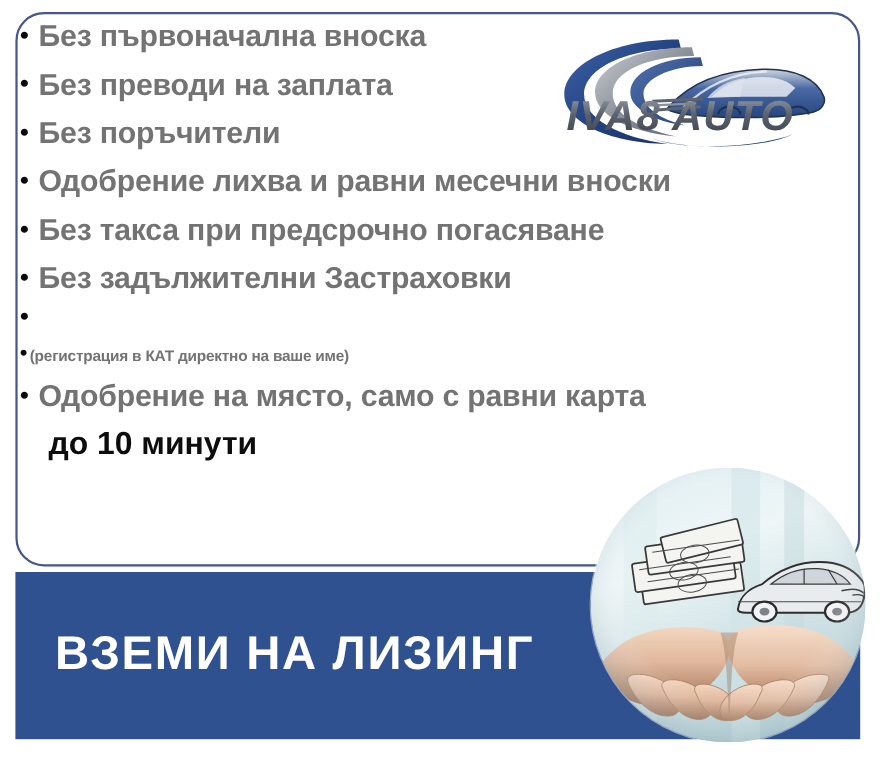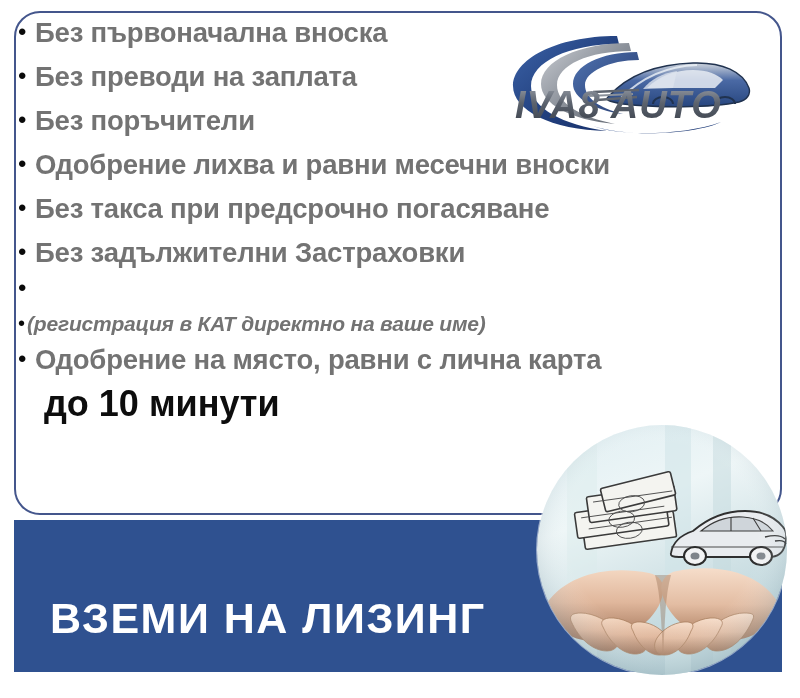--- a/index.html
+++ b/index.html
@@ -48,31 +48,30 @@
     top:-2px;
   }
   .bullet-text{
     color:#737373;
     font-weight:bold;
     font-size:27.5px;
     line-height:38px;
     letter-spacing:-0.2px;
   }
   .bullet-row.small .bullet-text{
-    font-size:21px;
+    font-size:14px;
     line-height:31px;
-    font-style:italic;
   }
   .bullet-row.small{margin-bottom:2px;}
   .bullet-row.small .bullet-dot{font-size:20px;width:9px;flex:0 0 9px;top:-1px;}
   .cont-line{
     margin:0 0 0 26px;
     color:#0d0d0d;
     font-weight:bold;
-    font-size:36px;
+    font-size:29px;
     line-height:38px;
     white-space:nowrap;
   }
 
   
   .logo{
     position:absolute;
     left:497px;top:30px;
     width:258px;height:105px;
     z-index:6;
@@ -90,21 +89,20 @@
     position:absolute;
     left:50px;top:568px;
     width:520px;
     color:#ffffff;
     font-weight:bold;
     font-size:43px;
     line-height:52px;
     letter-spacing:1.5px;
     white-space:nowrap;
     z-index:7;
-    margin-top:24px;
   }
 
   
   .photo{
     position:absolute;
     left:537px;top:425px;
     width:250px;height:250px;
     border-radius:50%;
     overflow:hidden;
     z-index:8;
@@ -155,21 +153,21 @@
       <span class="bullet-dot">•</span>
     </div>
 
     <div class="bullet-row small">
       <span class="bullet-dot">•</span>
       <span class="bullet-text">(регистрация в КАТ директно на ваше име)</span>
     </div>
 
     <div class="bullet-row">
       <span class="bullet-dot">•</span>
-      <span class="bullet-text">Одобрение на място, равни с лична карта</span>
+      <span class="bullet-text">Одобрение на място, само с равни карта</span>
     </div>
     <div class="cont-line">до 10 минути</div>
 
   </div>
 
   <div class="logo">
     <svg width="258" height="105" viewBox="0 0 258 105" xmlns="http://www.w3.org/2000/svg">
       <defs>
         <linearGradient id="gblue" x1="0" y1="0" x2="1" y2="1">
           <stop offset="0%" stop-color="#3c63a8"></stop>

